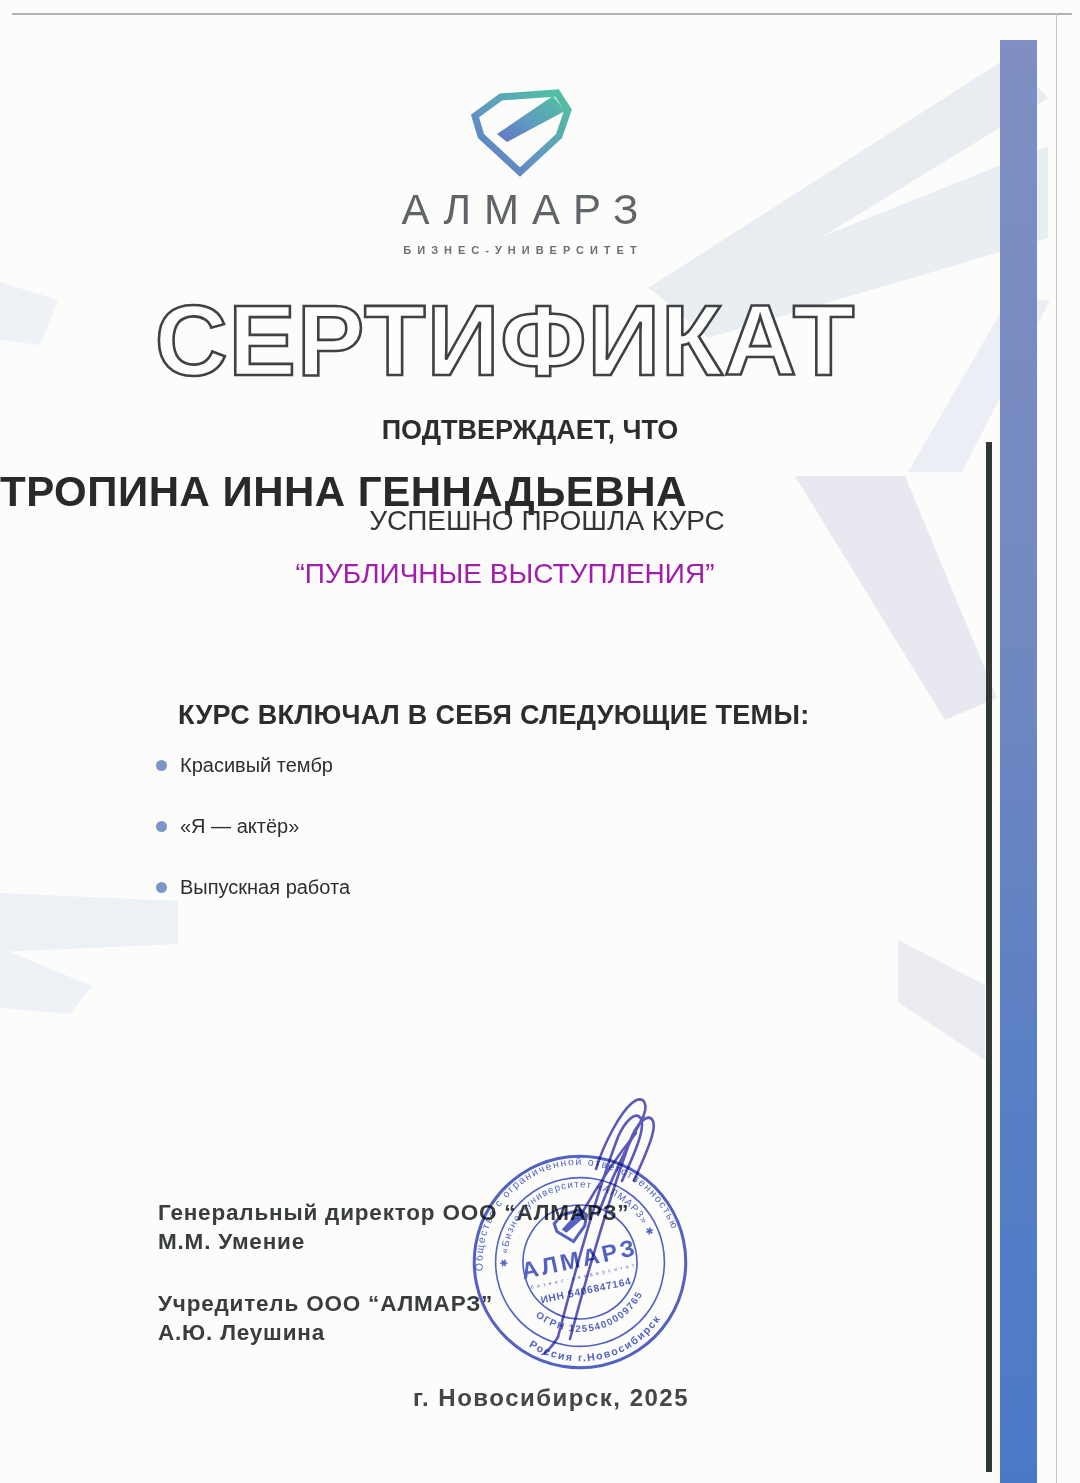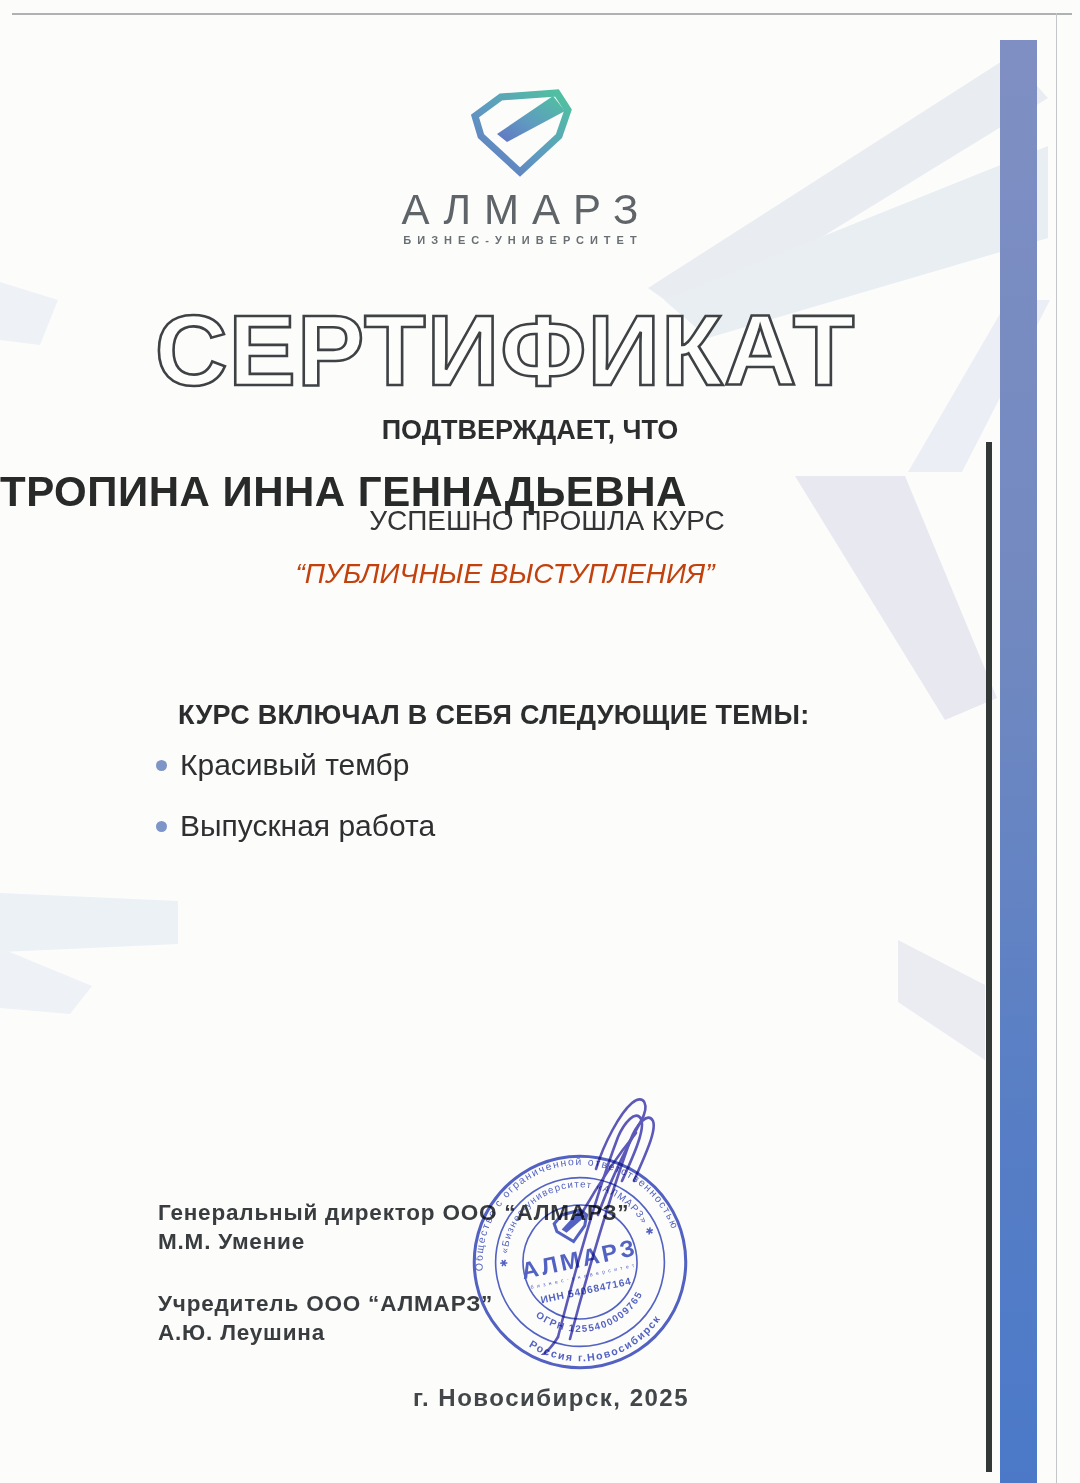--- a/index.html
+++ b/index.html
@@ -14,32 +14,32 @@
   .scan-top{left:12px;top:13px;width:1060px;height:2px;background:#95989b;opacity:.75;z-index:6;}
   .scan-right{left:1056px;top:13px;width:1px;height:1470px;background:#c3c6c9;z-index:6;}
   
   #wm{left:0;top:0;z-index:0;}
   
   .blue-bar{left:1000px;top:40px;width:37px;height:1443px;z-index:1;
     background:linear-gradient(180deg,#7f8fc3 0%,#7289c0 40%,#577ec5 75%,#4b79c8 100%);}
   .dark-line{left:986px;top:442px;width:6px;height:1030px;background:#323836;z-index:1;}
   .logo-wrap{left:285px;top:84px;width:470px;text-align:center;z-index:2;}
   .brand{margin-top:4px;font-size:42px;letter-spacing:13px;color:#5f6468;font-weight:400;text-indent:13px;}
-  .tagline{margin-top:0;font-size:11px;letter-spacing:6px;color:#6a6f74;font-weight:700;text-indent:6px;}
-  .cert-title{left:0;top:300px;width:1010px;text-align:center;z-index:2;
+  .tagline{margin-top:10px;font-size:11px;letter-spacing:6px;color:#6a6f74;font-weight:700;text-indent:6px;}
+  .cert-title{left:0;top:290px;width:1010px;text-align:center;z-index:2;
     font-size:101px;font-weight:700;letter-spacing:1px;color:#fdfdfc;
     -webkit-text-stroke:2.6px #3f4245;line-height:1;}
   .confirm{left:0;top:415px;width:1010px;text-align:center;font-size:27px;font-weight:700;color:#2b2d2e;z-index:2;margin-left:25px;}
   .recipient-name{left:0;top:468px;width:1010px;text-align:left;font-size:42px;font-weight:800;color:#282a2a;letter-spacing:.5px;z-index:2;}
   .course-line1{left:0;top:505px;width:1010px;text-align:center;font-size:28px;font-weight:500;color:#333435;z-index:2;padding-left:42px;}
-  .course-line2{left:0;top:558px;width:1010px;text-align:center;font-size:28px;font-weight:500;color:#c2410c;z-index:2;font-style:italic;}
+  .course-line2{left:0;top:558px;width:1010px;text-align:center;font-size:28px;font-weight:500;color:#a21caf;z-index:2;}
   .topics-heading{left:178px;top:700px;font-size:27px;font-weight:800;color:#2b2d2e;letter-spacing:.3px;z-index:2;}
   .topics-list{left:180px;top:748px;width:560px;z-index:2;list-style:none;margin:0;padding:0;}
   .topics-list li{
-    position:relative;font-size:30px;font-weight:500;line-height:34px;color:#2e2f30;
+    position:relative;font-size:20px;font-weight:500;line-height:34px;color:#2e2f30;
     margin-bottom:27px;max-width:545px;
   }
   .topics-list li::before{
     content:"";position:absolute;left:-24px;top:12px;width:11px;height:11px;border-radius:50%;
     background:#7e95c8;
   }
   .signatories{left:158px;top:1198px;z-index:2;}
   .sig-block{margin-bottom:33px;}
   .sig-role,.sig-name{font-size:22.5px;font-weight:700;color:#3a3d40;letter-spacing:.8px;line-height:29px;}
   .footer{left:0;top:1384px;width:1040px;text-align:center;font-size:24px;font-weight:700;letter-spacing:1.5px;color:#43474a;z-index:2;margin-left:31px;}
@@ -86,20 +86,21 @@
 
 <div class="abs cert-title">СЕРТИФИКАТ</div>
 <div class="abs confirm">ПОДТВЕРЖДАЕТ, ЧТО</div>
 <div class="abs recipient-name">ТРОПИНА ИННА ГЕННАДЬЕВНА</div>
 <div class="abs course-line1">УСПЕШНО ПРОШЛА КУРС</div>
 <div class="abs course-line2">“ПУБЛИЧНЫЕ ВЫСТУПЛЕНИЯ”</div>
 
 <div class="abs topics-heading">КУРС ВКЛЮЧАЛ В СЕБЯ СЛЕДУЮЩИЕ ТЕМЫ:</div>
 <ul class="abs topics-list">
   <li>Красивый тембр</li>
+  <li>«Я — актёр»</li>
   <li>Выпускная работа</li>
 </ul>
 
 <div class="abs signatories">
   <div class="sig-block">
     <div class="sig-role">Генеральный директор ООО “АЛМАРЗ”</div>
     <div class="sig-name">М.М. Умение</div>
   </div>
   <div class="sig-block">
     <div class="sig-role">Учредитель ООО “АЛМАРЗ”</div>

